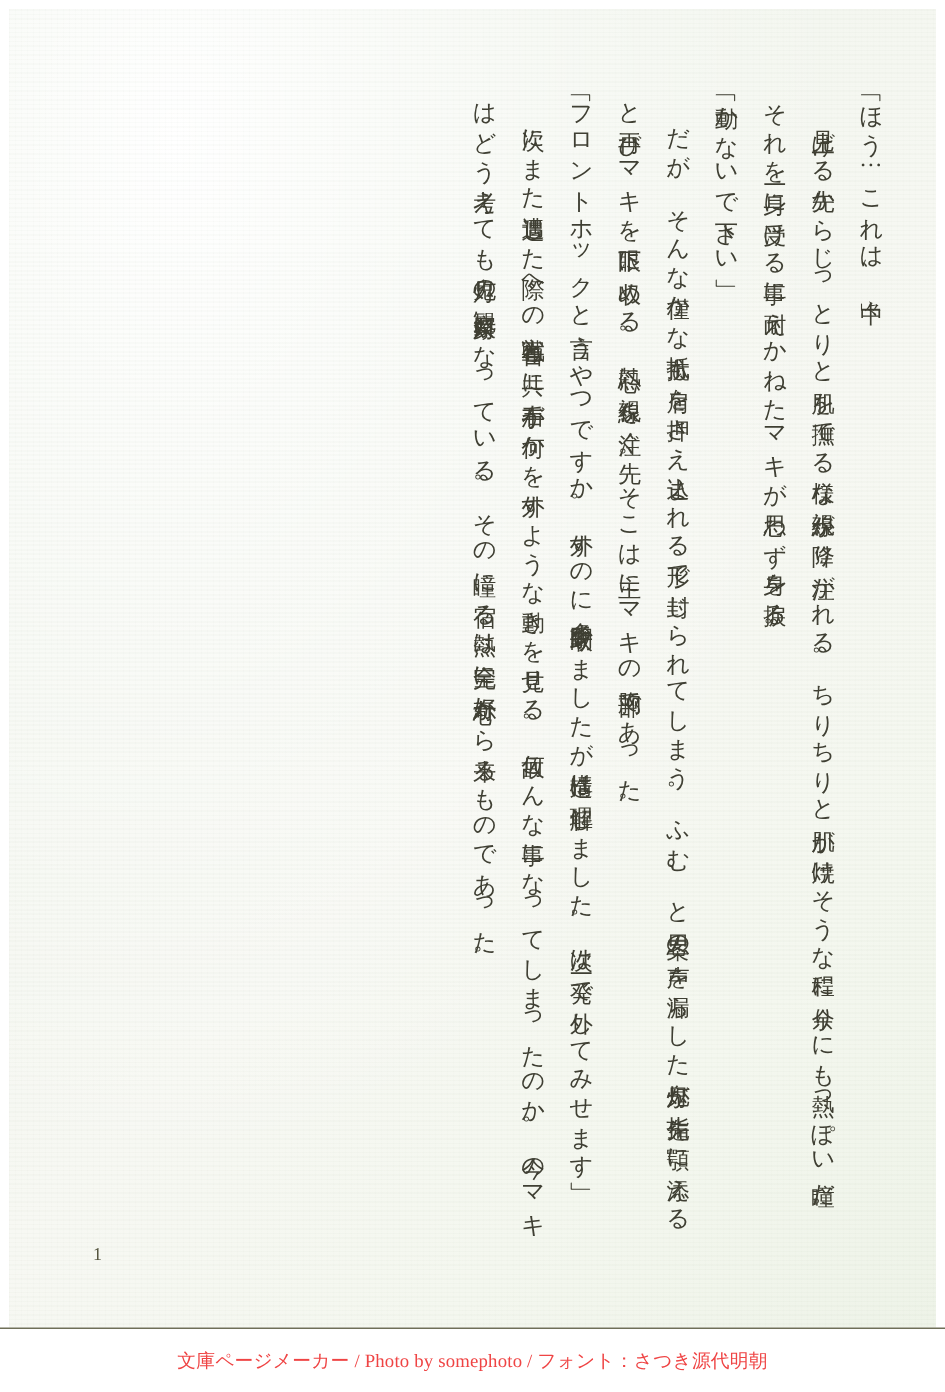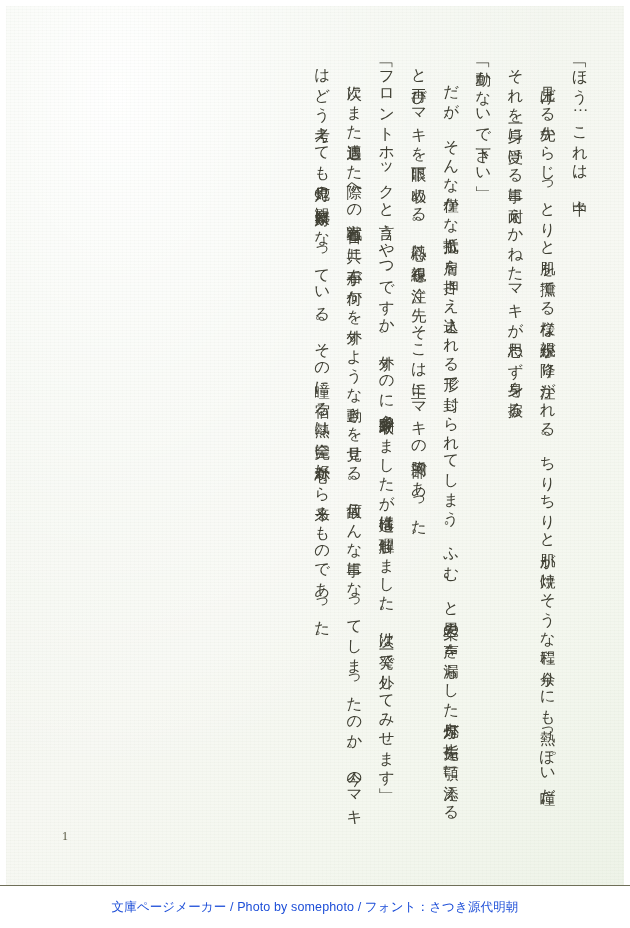--- a/index.html
+++ b/index.html
@@ -91,23 +91,23 @@
     height: 42px;
     display: flex;
     align-items: center;
     justify-content: center;
     border-top: 1px solid #6f6f58;
     background: #ffffff;
   }
 
   #footer-text {
     font-size: 12.5px;
-    color: #1d4ed8;
+    color: #ef4444;
     letter-spacing: 0.01em;
-    font-family: Liberation Sans, sans-serif;
+    font-family: Liberation Serif, serif;
   }
 </style>
 </head>
 <body>
 
 <div id="page">
 
   <div id="paper">
 
     <div id="text-block">

